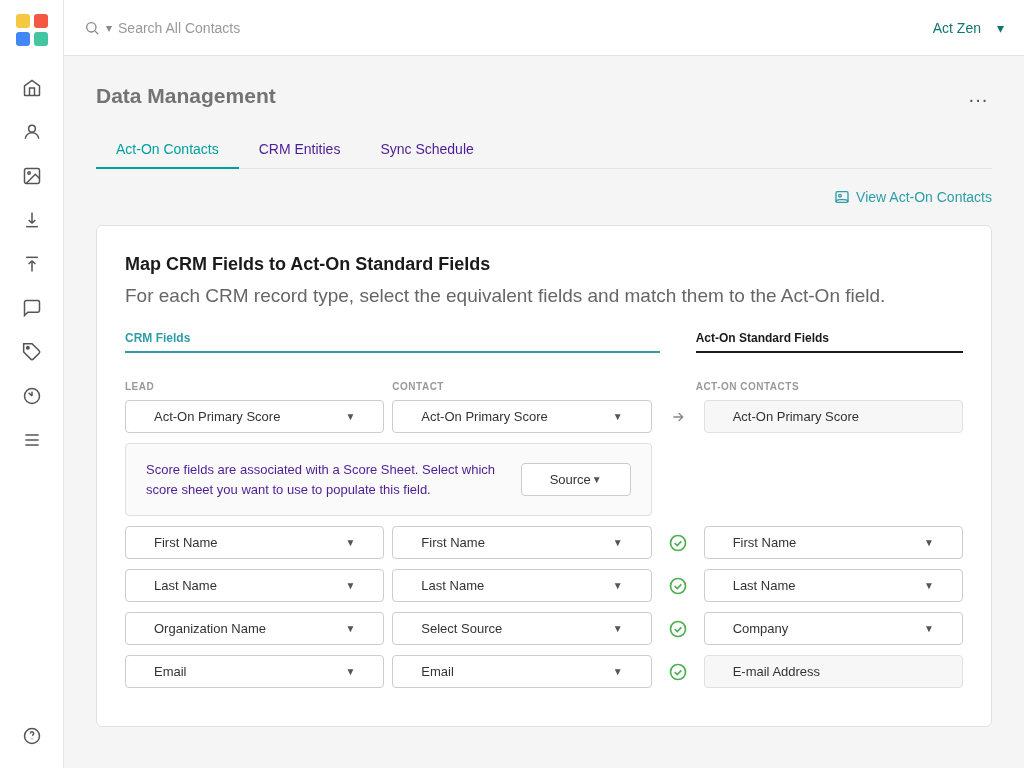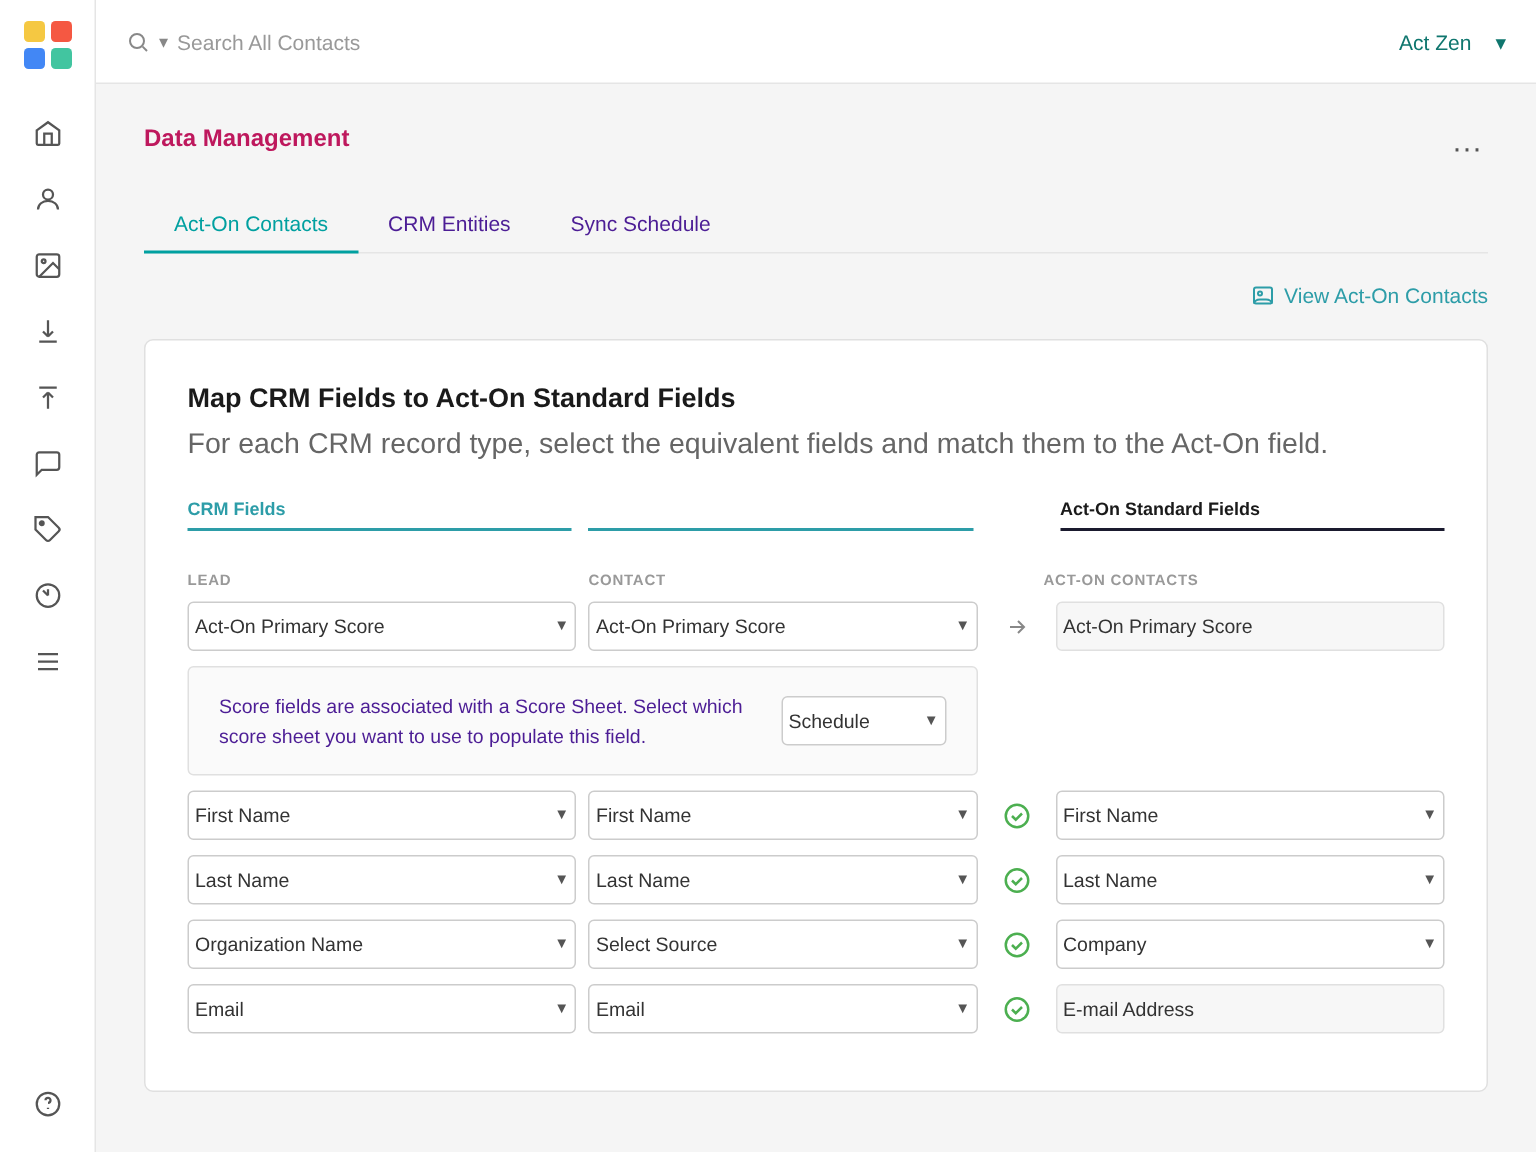--- a/index.html
+++ b/index.html
@@ -76,23 +76,23 @@
       padding: 28px 32px;
     }
 
     .page-header {
       display: flex;
       align-items: flex-start;
       justify-content: space-between;
       margin-bottom: 16px;
     }
     .page-title {
-      font-size: 16px;
+      font-size: 21px;
       font-weight: 600;
-      color: #be185d;
+      color: #737373;
     }
     .more-btn {
       cursor: pointer;
       color: #555;
       font-size: 20px;
       padding: 4px;
     }
 
     
     .tabs {
@@ -146,21 +146,21 @@
     .card-subtitle {
       font-size: 19px;
       color: #666;
       margin-bottom: 24px;
     }
 
     
     .mapping-header {
       display: grid;
       grid-template-columns: 1fr 1fr 36px 1fr;
-      gap: 11px;
+      gap: 0;
       margin-bottom: 24px;
     }
     .col-header {
       font-size: 12px;
       font-weight: 600;
       color: #2d9da8;
       padding-bottom: 6px;
       border-bottom: 2px solid #2d9da8;
     }
     .col-header.right {
@@ -193,21 +193,21 @@
       margin-bottom: 10px;
       align-items: center;
     }
 
     .select-field {
       display: flex;
       align-items: center;
       justify-content: space-between;
       border: 1px solid #ccc;
       border-radius: 4px;
-      padding: 8px 4px;
+      padding: 8px 28px;
       background: #fff;
       cursor: pointer;
       font-size: 13px;
       color: #333;
     }
     .select-field.read-only {
       background: #f7f7f7;
       border: 1px solid #e0e0e0;
       cursor: default;
     }
@@ -384,21 +384,21 @@
         </div>
         <div class="select-field read-only">
           <span>Act-On Primary Score</span>
         </div>
       </div>
 
       <div style="display:grid;grid-template-columns:1fr 1fr 36px 1fr;gap:8px;margin-bottom:10px;">
         <div style="grid-column:1/3;background:#fafafa;border:1px solid #e0e0e0;border-radius:4px;padding:16px 20px;display:flex;align-items:center;justify-content:space-between;">
           <span style="font-size:13px;color:#4c1d95;flex:1;margin-right:20px;line-height:1.5;">Score fields are associated with a Score Sheet. Select which score sheet you want to use to populate this field.</span>
           <div class="select-field" style="min-width:110px;width:110px;">
-            <span>Schedule</span>
+            <span>Source</span>
             <span class="arrow">▼</span>
           </div>
         </div>
         <div></div>
         <div></div>
       </div>
 
       <div class="field-row">
         <div class="select-field">
           <span>First Name</span>

